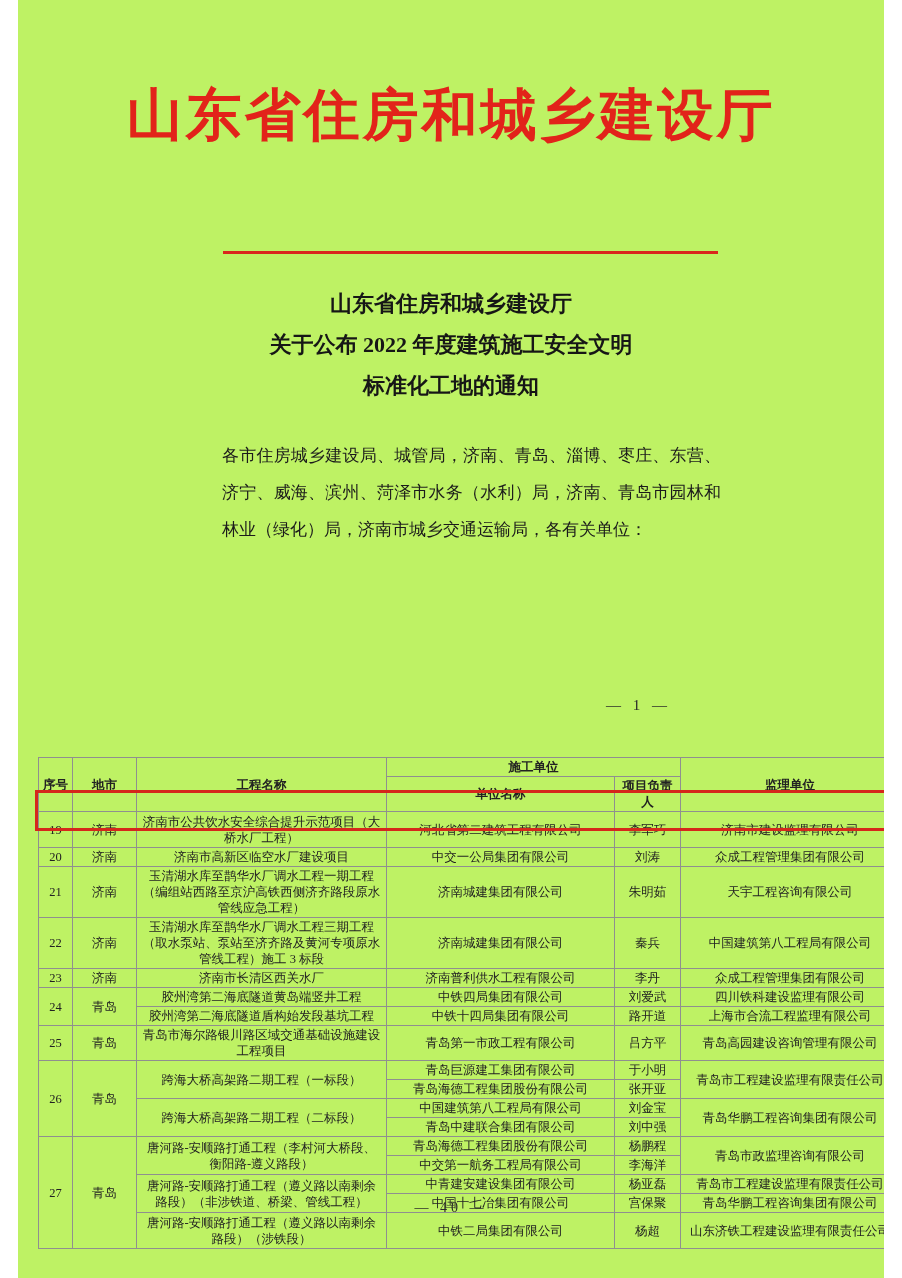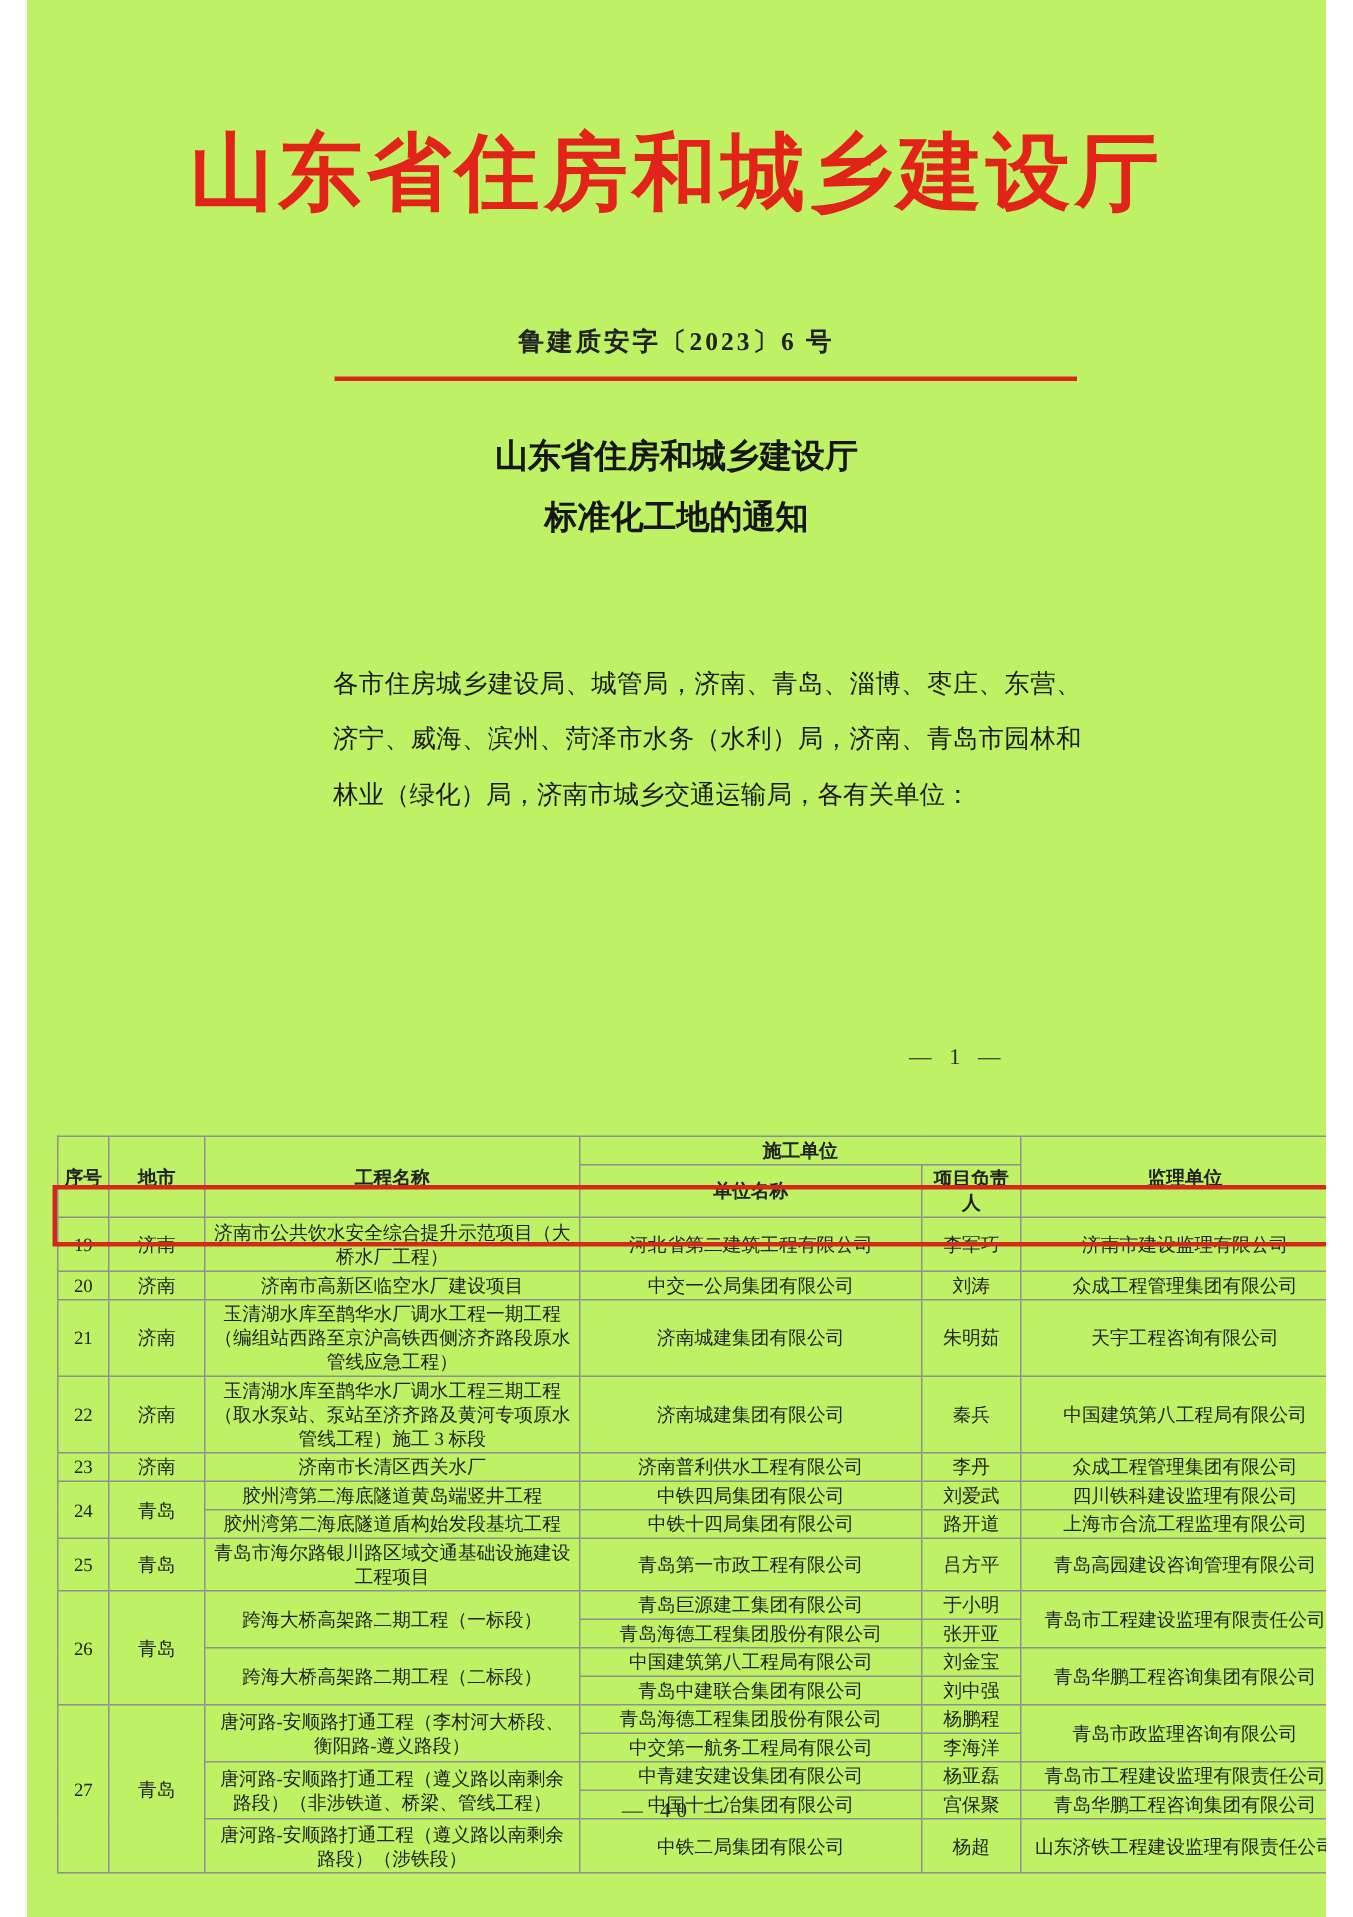--- a/index.html
+++ b/index.html
@@ -107,26 +107,26 @@
     pointer-events: none;
   }
 </style>
 </head>
 <body>
 
 <div class="page">
 
   <div class="masthead">山东省住房和城乡建设厅</div>
 
-  <div class="doc-number">鲁建质安字〔2023〕6 号</div>
 
   <div class="red-rule"></div>
 
   <div class="notice-title">
     <div>山东省住房和城乡建设厅</div>
+    <div>关于公布 2022 年度建筑施工安全文明</div>
     <div>标准化工地的通知</div>
   </div>
 
   <div class="body-text">
     <p>各市住房城乡建设局、城管局，济南、青岛、淄博、枣庄、东营、济宁、威海、滨州、菏泽市水务（水利）局，济南、青岛市园林和林业（绿化）局，济南市城乡交通运输局，各有关单位：</p>
   </div>
 
   <div class="page-marker-1">— 1 —</div>
 
   <div class="table-wrap">

